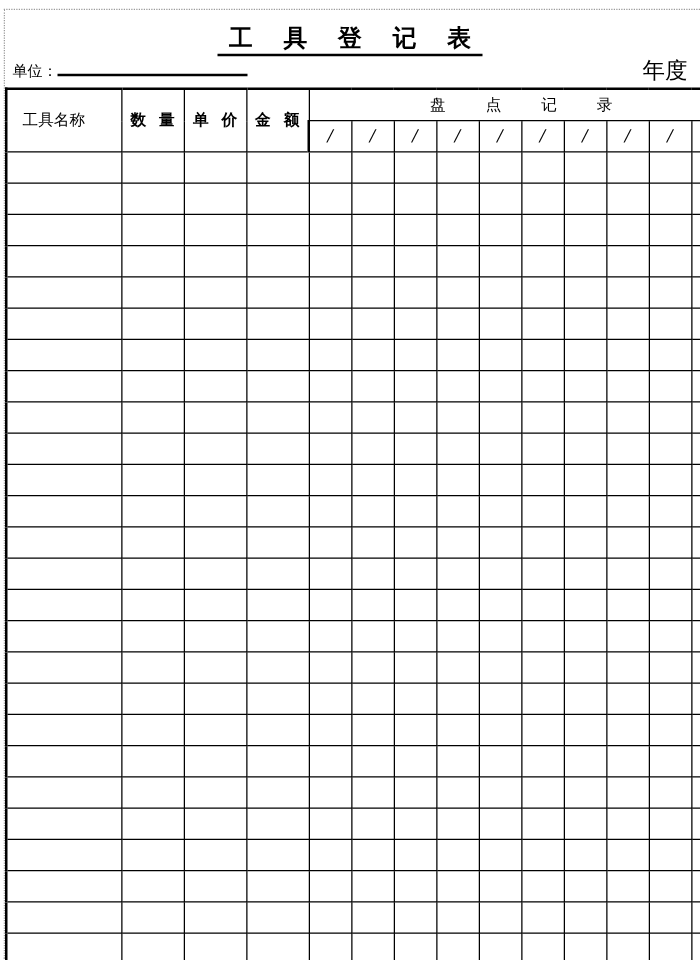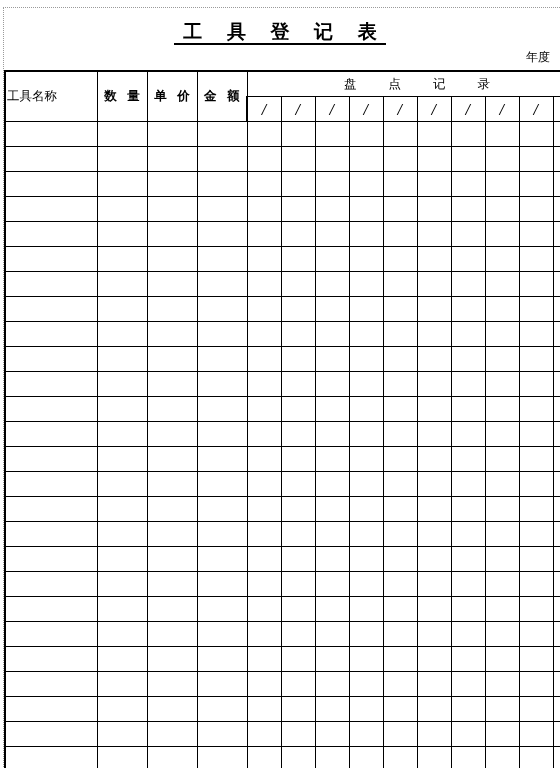--- a/index.html
+++ b/index.html
@@ -93,21 +93,21 @@
     display: inline-block;
     width: 152px;
     height: 9px;
     border-bottom: 2px solid #000;
     vertical-align: baseline;
   }
   .year-block {
     position: absolute;
     right: 0;
     top: 0;
-    font-size: 12px;
+    font-size: 18px;
     white-space: nowrap;
   }
 
   
   .grid {
     position: absolute;
     left: 4px;
     top: 66px;
     width: 560px;           
     border-collapse: collapse;
@@ -127,21 +127,21 @@
   
   .grid tr.head-top > th {
     border-top: 2px solid #000;
   }
   .grid td:first-child, .grid th:first-child {
     border-left: 2px solid #000;
   }
 
   th.c-name {
     text-align: left;
-    padding-left: 1px;
+    padding-left: 12px;
     font-size: 12.5px;
   }
   th.c-qty, th.c-price, th.c-amt {
     font-size: 12.5px;
     letter-spacing: 3px;
     text-indent: 3px;
     font-weight: bold;
   }
   th.c-group {
     font-size: 12.5px;
@@ -166,20 +166,23 @@
 
   <div class="margin-guide top"></div>
   <div class="margin-guide left"></div>
   <div class="margin-guide bottom"></div>
 
   <div class="title-wrap">
     <span class="doc-title">工 具 登 记 表</span>
   </div>
 
   <div class="meta-row">
+    <span class="unit-block">
+      <span class="unit-label">单位：</span><span class="unit-rule"></span>
+    </span>
     <span class="year-block">
       <span>年度</span>
     </span>
   </div>
 
   <table class="grid">
     <colgroup id="grid-cols">
         <col style="width: 92px;">
         <col style="width: 50px;">
         <col style="width: 50px;">

